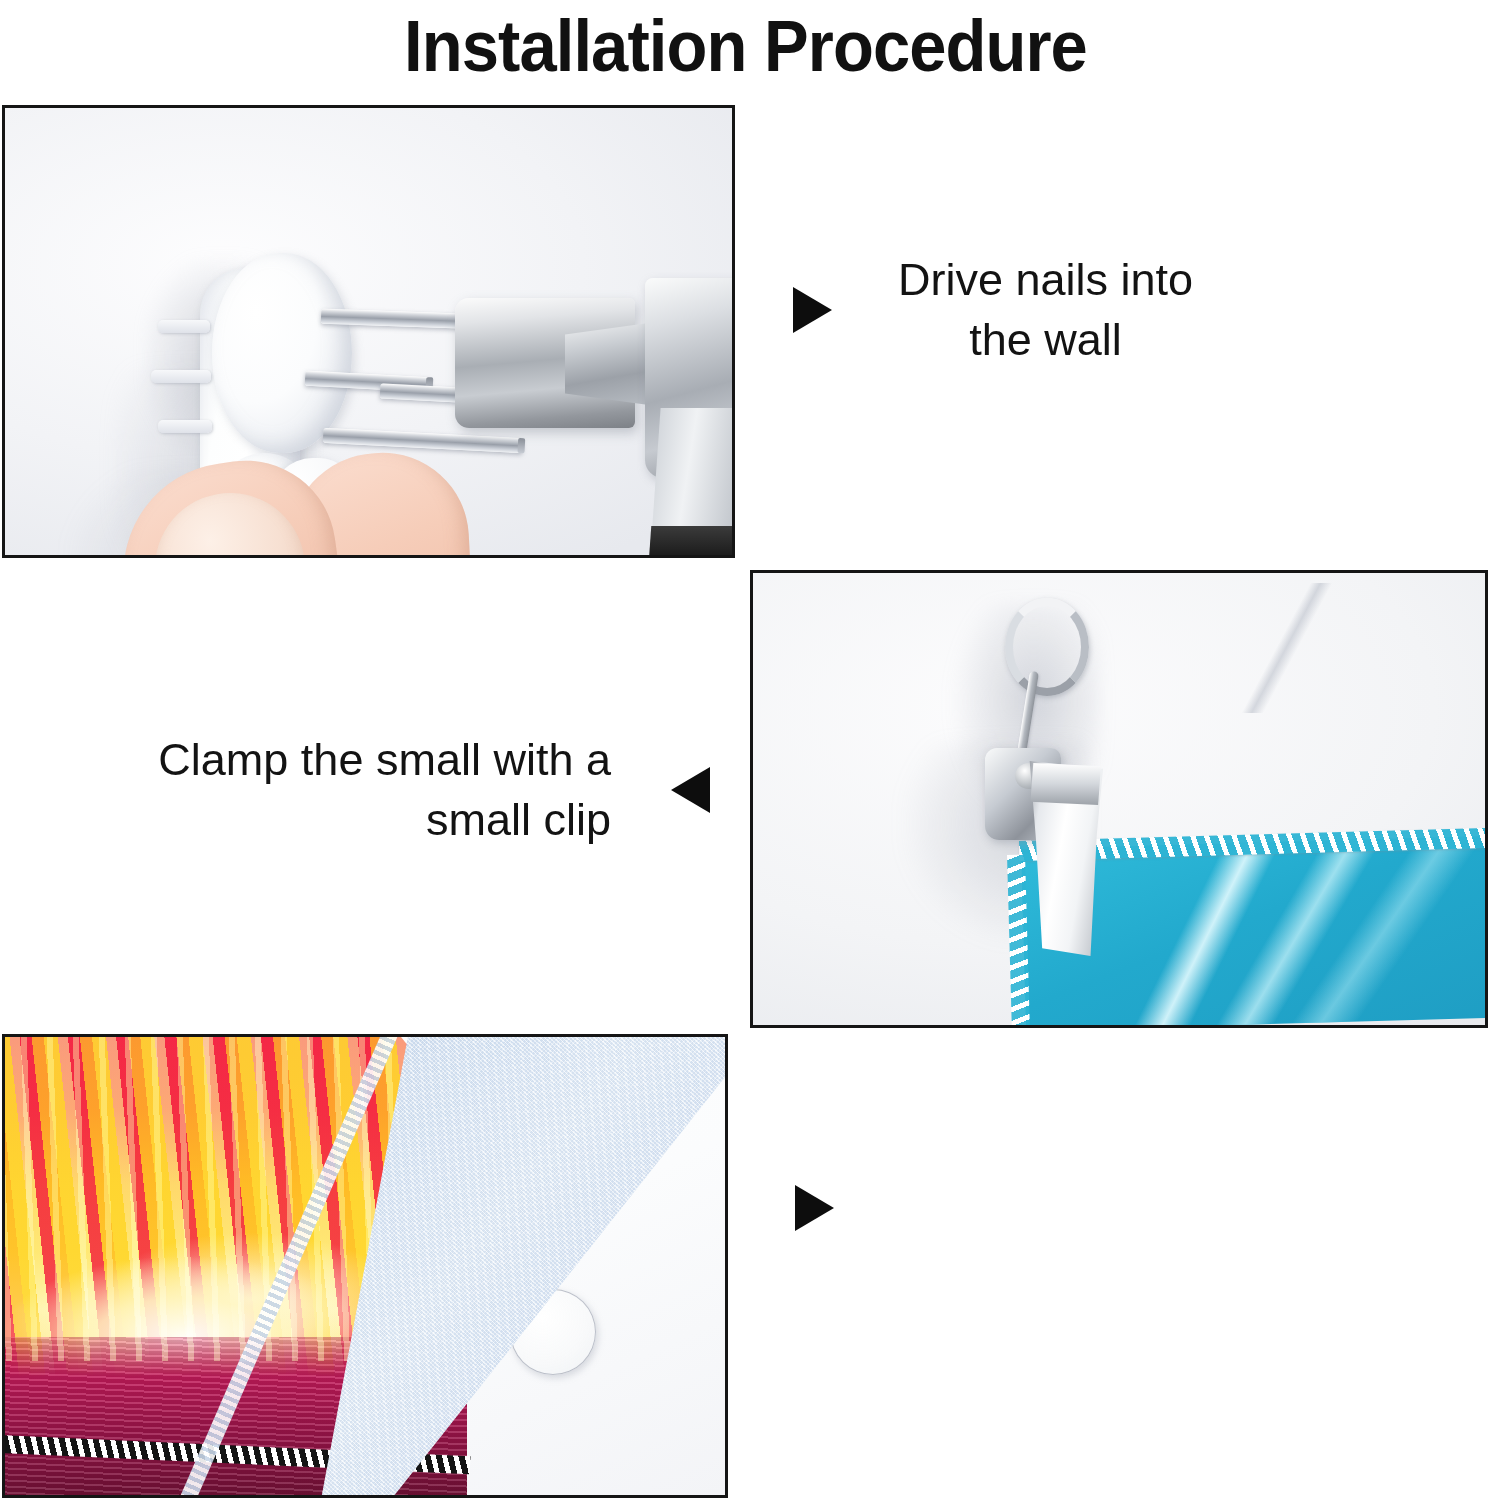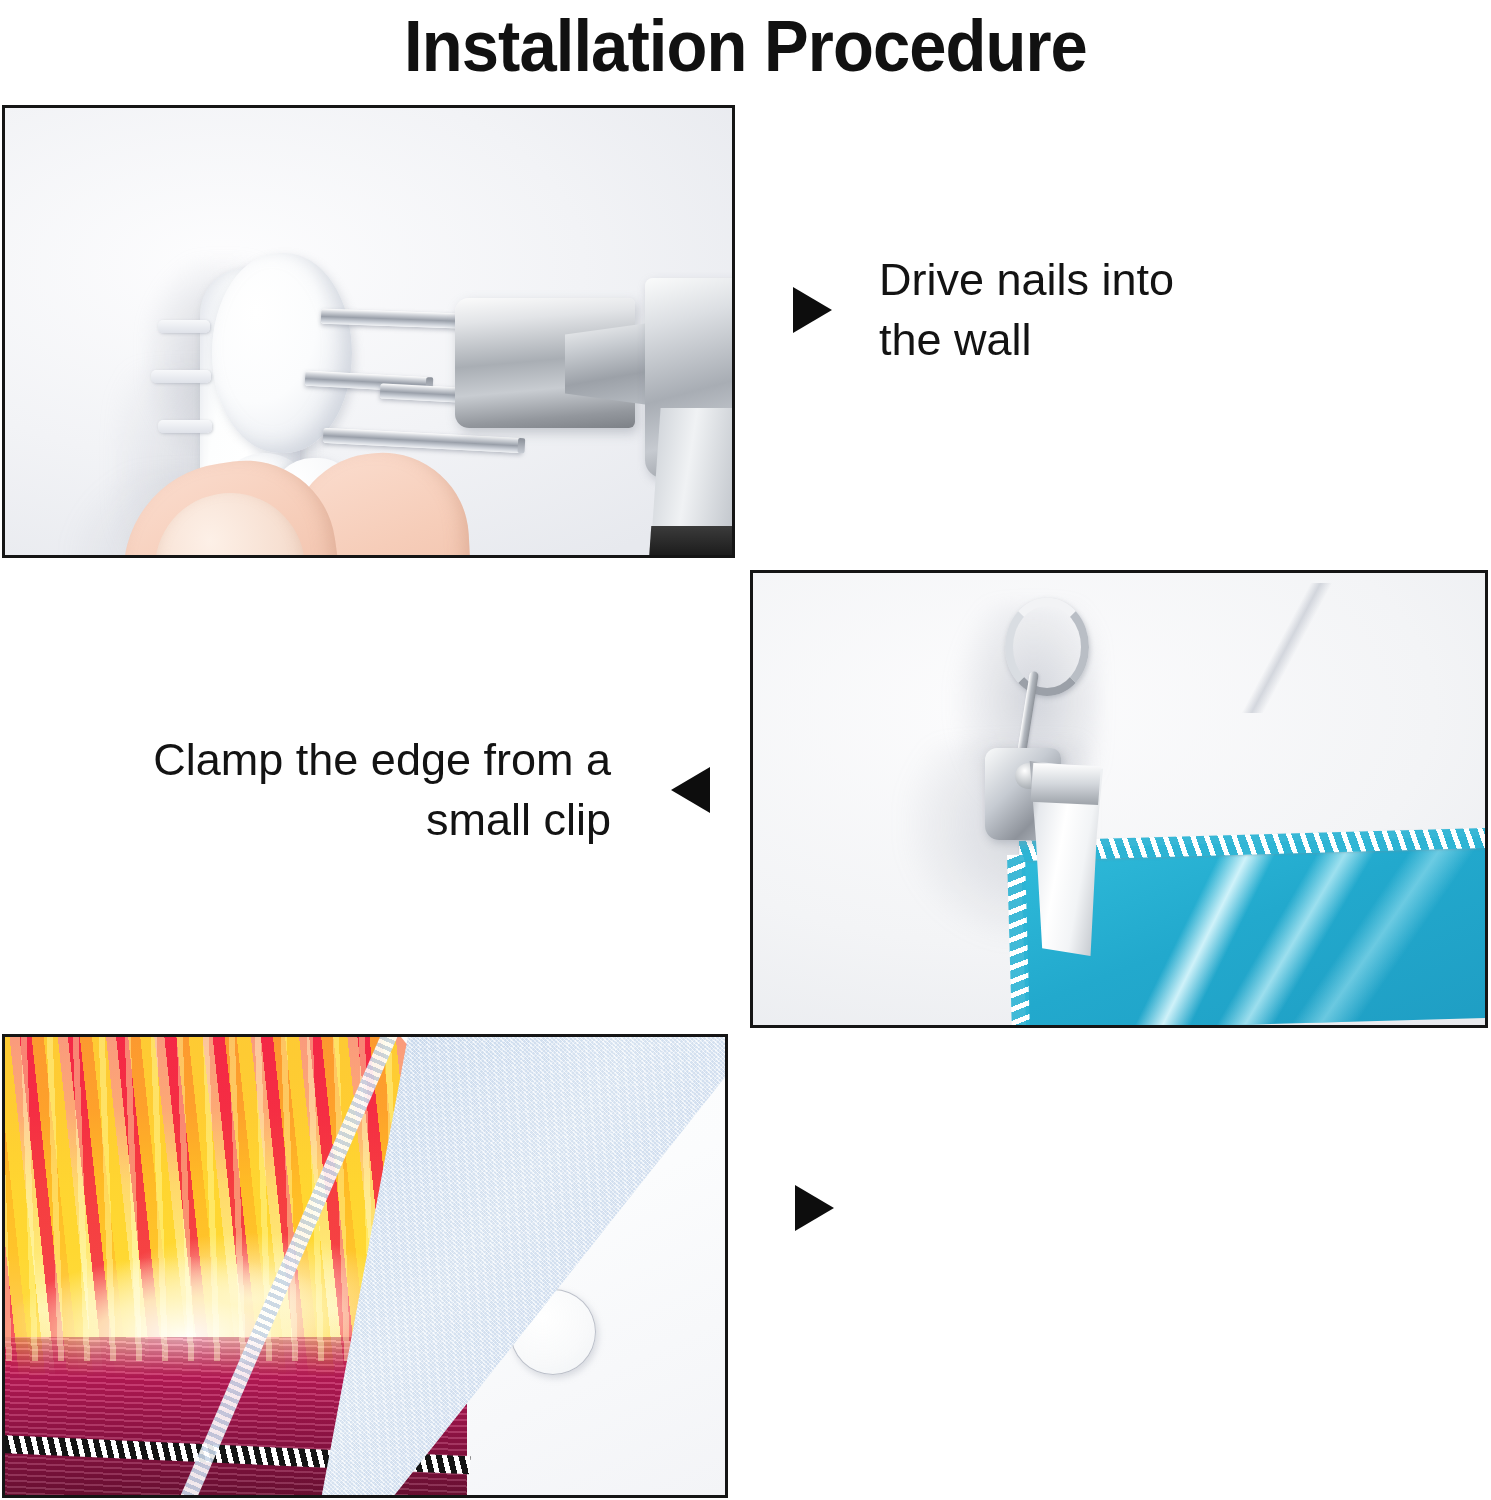--- a/index.html
+++ b/index.html
@@ -367,21 +367,21 @@
   .step-text {
     font-family: "Liberation Sans", sans-serif;
     font-size: 45px;
     line-height: 60px;
     color: #131313;
     font-weight: 400;
     white-space: pre-line;
   }
 
   #callout-1 { left: 793px; top: 250px; width: 560px; }
-  #callout-1 .step-text { margin-left: 47px; text-align: left; }
+  #callout-1 .step-text { margin-left: 66px; text-align: center; }
 
   #callout-2 { left: 60px; top: 730px; width: 650px; justify-content: flex-end; }
   #callout-2 .step-text { margin-right: 60px; text-align: right; }
 
   #callout-3 { left: 795px; top: 1185px; width: 600px; }
   #callout-3 .step-text { margin-left: 68px; text-align: left; }
 </style>
 </head>
 <body>
 
@@ -437,21 +437,21 @@
 
   <div class="clip-ring"></div>
   <div class="clip-wire"></div>
   <div class="clip-spring"></div>
   <div class="clip-pin"></div>
   <div class="clip-blade"></div>
   <div class="clip-blade-lip"></div>
 </div>
 
 <div class="callout" id="callout-2">
-  <div class="step-text">Clamp the edge from a
+  <div class="step-text">Clamp the small with a
 small clip</div>
   <div class="tri tri-left"></div>
 </div>
 
 <div class="photo-panel" id="panel-sticker">
   <div class="wall-bg3"></div>
 
   <div class="flag-front">
     <div class="flame-art"></div>
     <div class="flame-water"></div>

